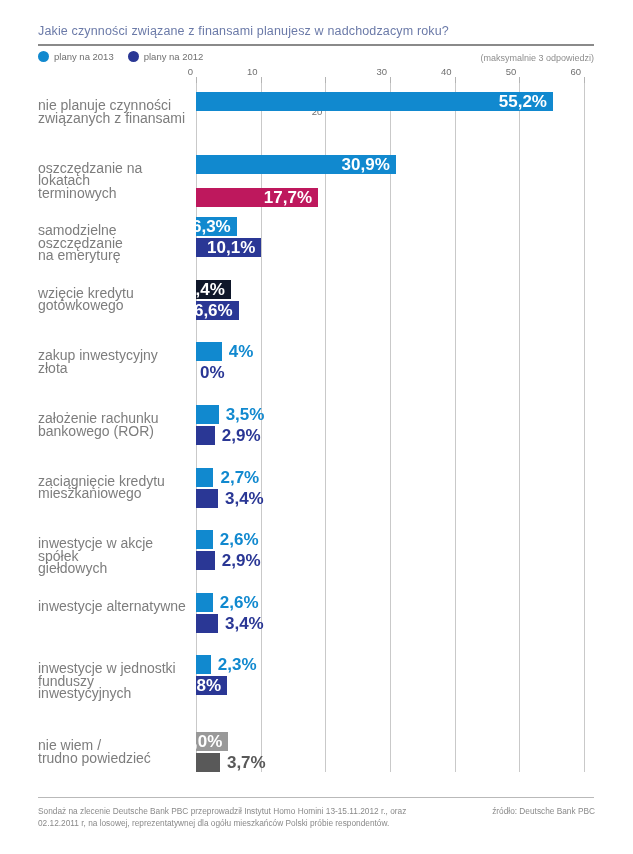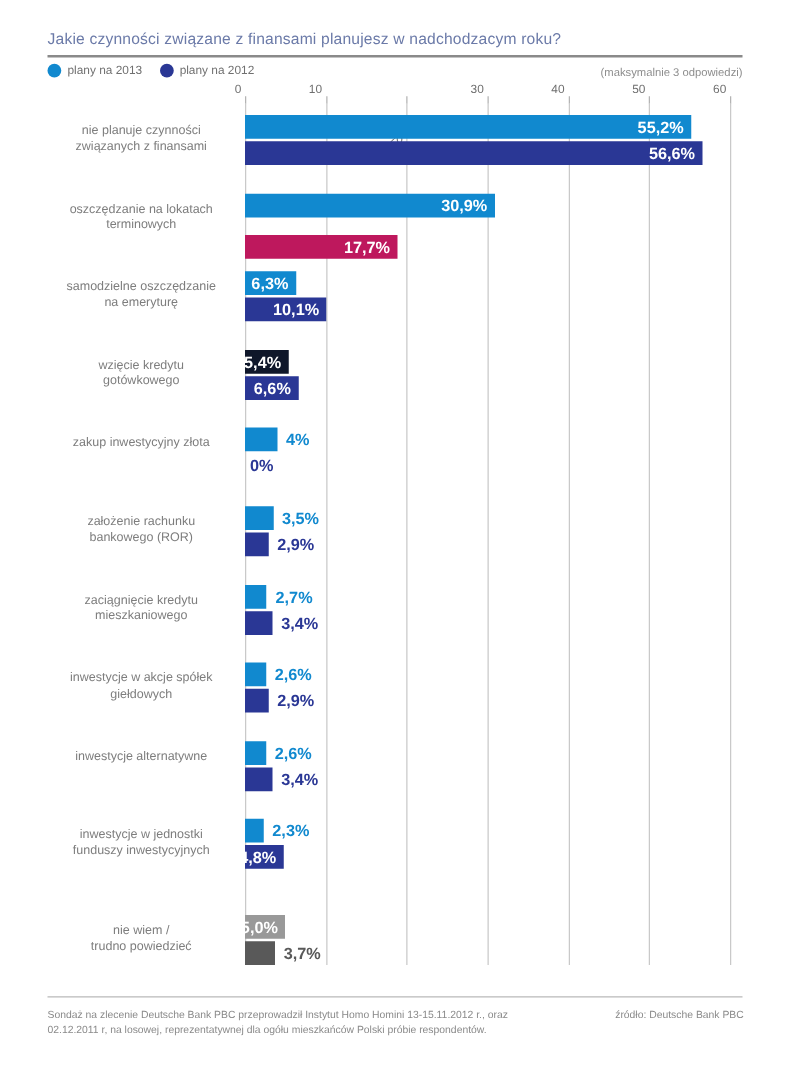--- a/index.html
+++ b/index.html
@@ -87,41 +87,41 @@
     top: 11px;
     width: 1px; height: 6px;
     background: #b4b4b4;
   }
 
   
   .cat-label {
     position: absolute;
     right: 0;
     width: 150px;
-    text-align: center;
-    font-size: 10px;
+    text-align: left;
+    font-size: 14px;
     line-height: 12.5px;
     color: #7d7d7d;
     white-space: pre-line;
   }
   #catcol {
     position: absolute;
     left: 36px; top: 83px;
     width: 152px; height: 689px;
   }
 
   
   .bar {
     position: absolute;
     left: 0;
     height: 19px;
   }
   .bar-val {
     position: absolute;
-    font-size: 13px;
+    font-size: 17px;
     font-weight: bold;
     white-space: nowrap;
     line-height: 19px;
     height: 19px;
   }
   .bar-val.inside  { right: 6px; color: #ffffff; }
   .bar-val.outside { left: 100%; margin-left: 7px; }
 
   
   .footer-rule {
@@ -210,23 +210,20 @@
       <div class="gridline" style="left: 0px;"></div>
       <div class="gridline" style="left: 64.6667px;"></div>
       <div class="gridline" style="left: 129.333px;"></div>
       <div class="gridline" style="left: 194px;"></div>
       <div class="gridline" style="left: 258.667px;"></div>
       <div class="gridline" style="left: 323.333px;"></div>
       <div class="gridline" style="left: 388px;"></div>
       <div class="bar" style="top: 9px; width: 356.96px; background: rgb(17, 137, 207);">
         <span class="bar-val inside">55,2%</span>
       </div>
-      <div class="bar" style="top: 30px; width: 366.013px; background: rgb(42, 55, 149);">
-        <span class="bar-val inside">56,6%</span>
-      </div>
       <div class="bar" style="top: 71.6px; width: 199.82px; background: rgb(17, 137, 207);">
         <span class="bar-val inside">30,9%</span>
       </div>
       <div class="bar" style="top: 105px; width: 122px; background: #be185d;">
         <span class="bar-val inside">17,7%</span>
       </div>
       <div class="bar" style="top: 134.2px; width: 40.74px; background: rgb(17, 137, 207);">
         <span class="bar-val inside">6,3%</span>
       </div>
       <div class="bar" style="top: 155.2px; width: 65.3133px; background: rgb(42, 55, 149);">

